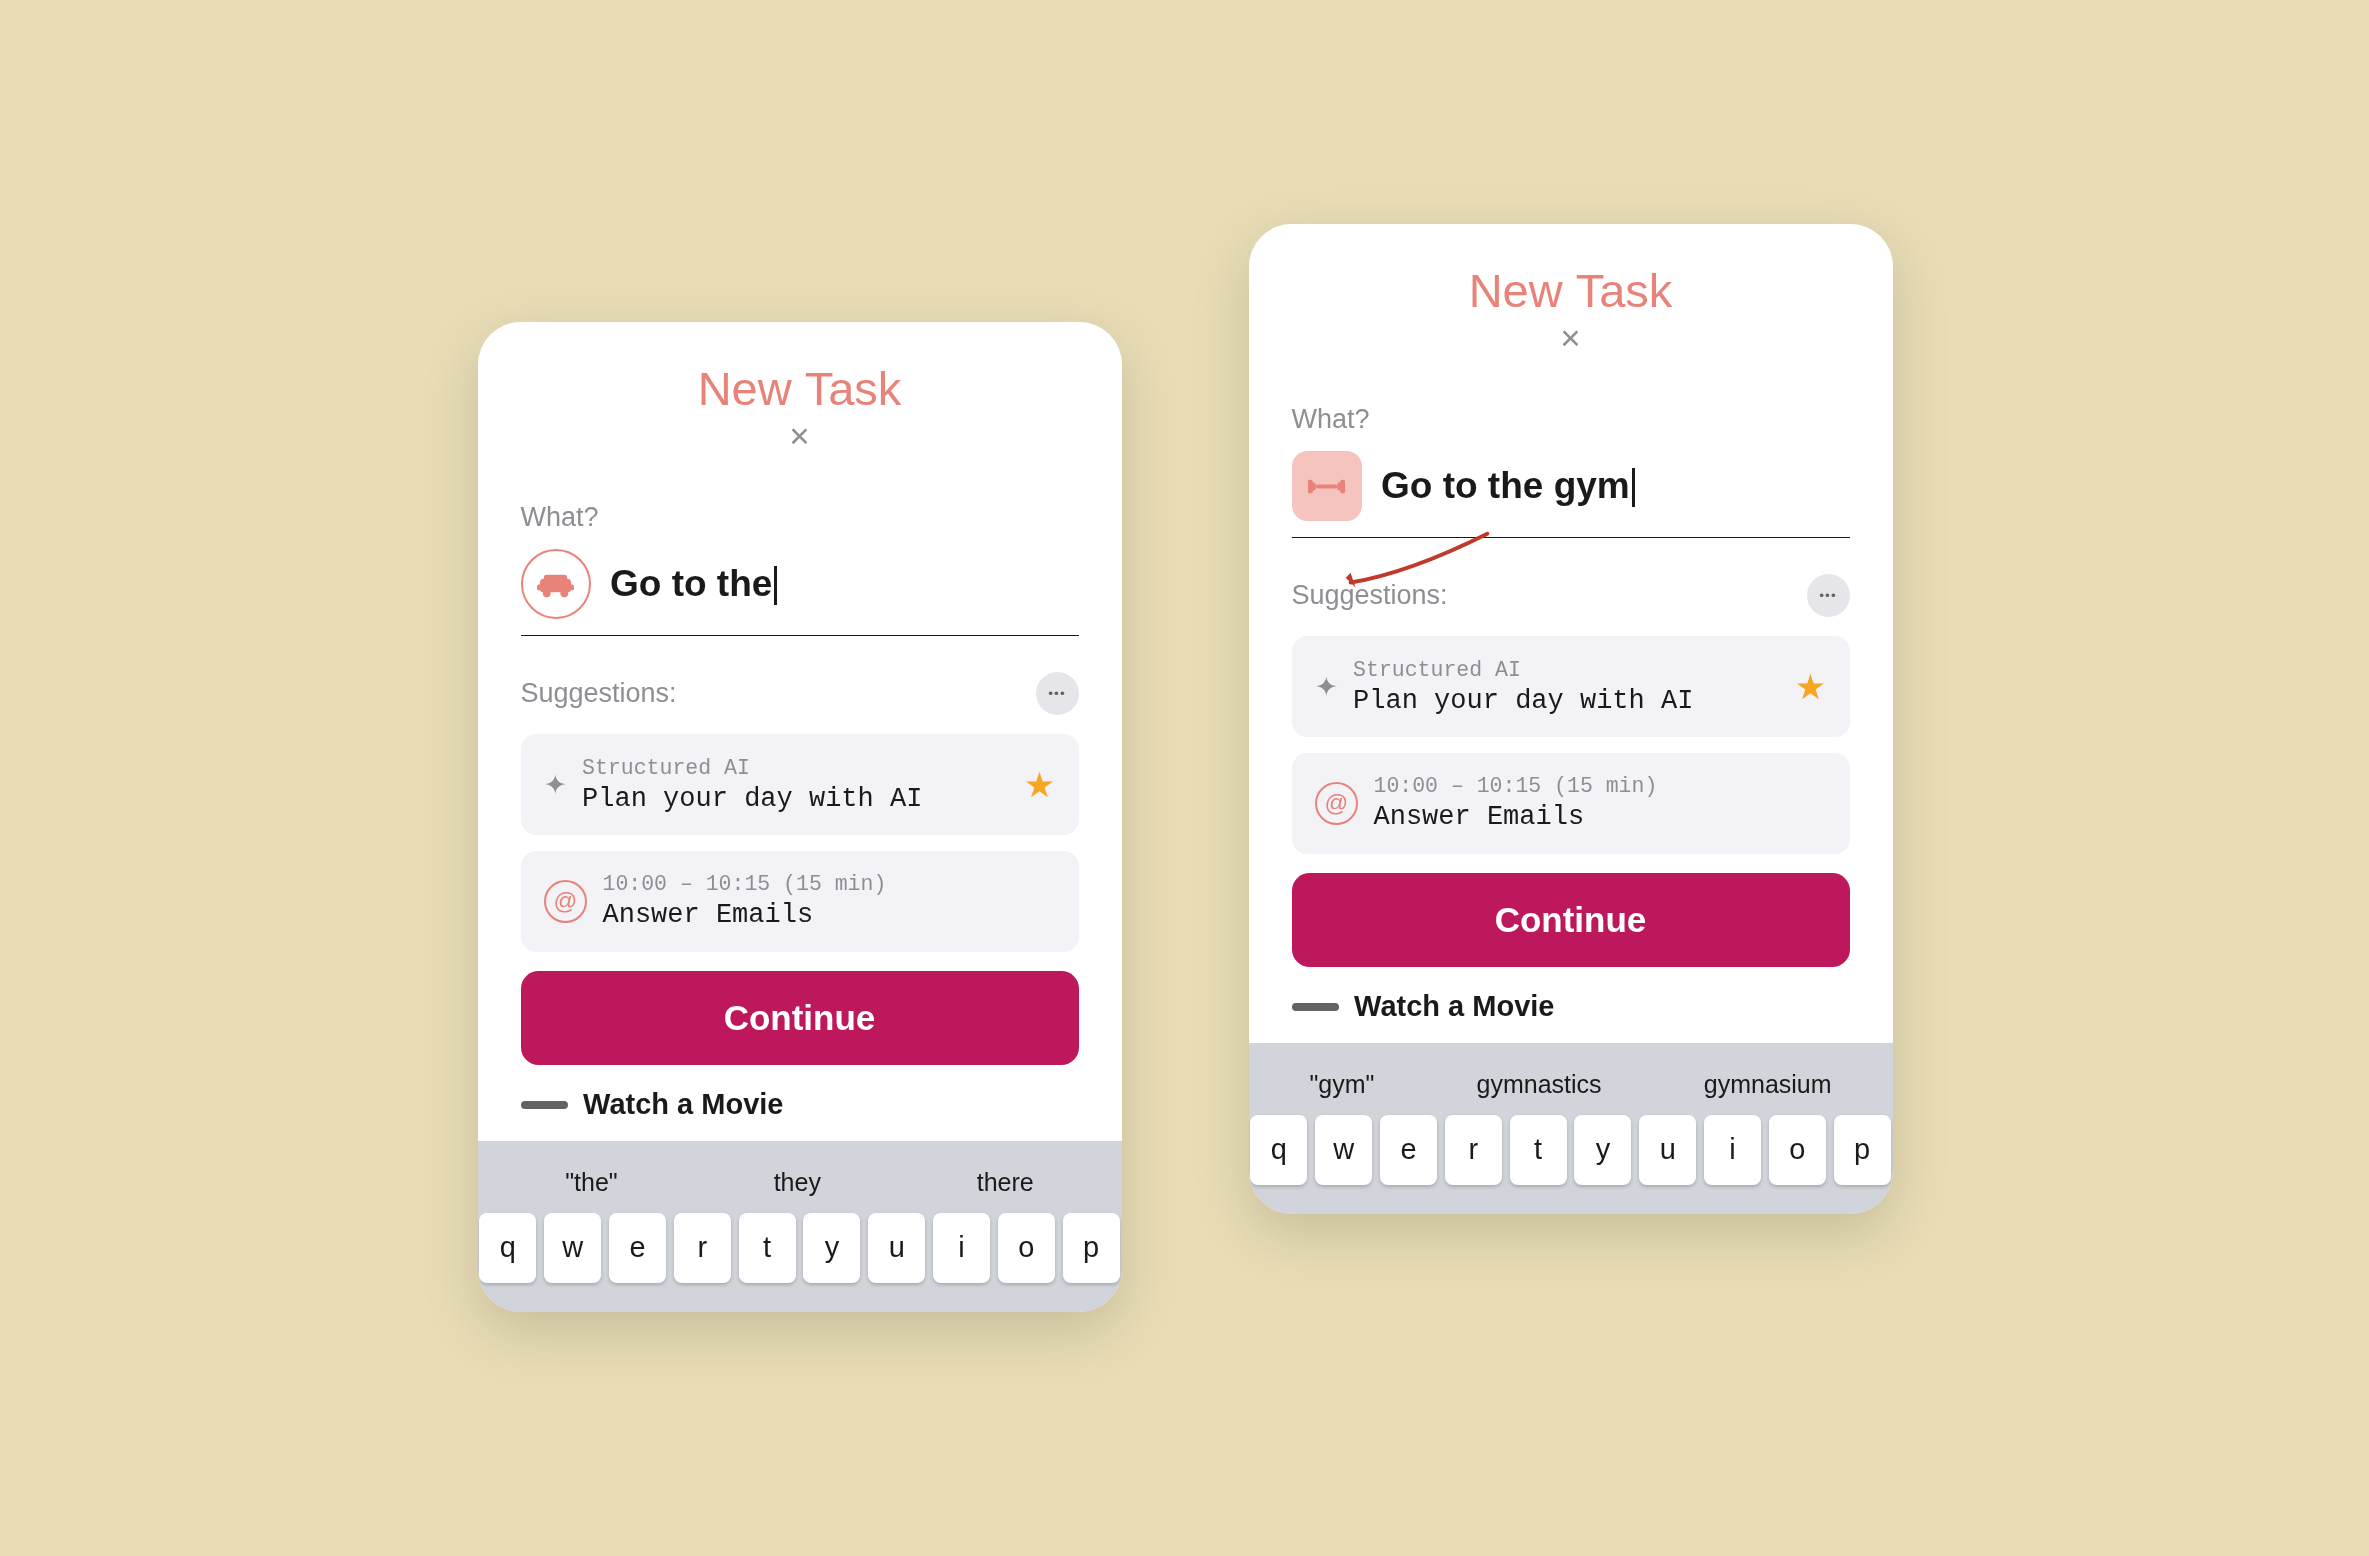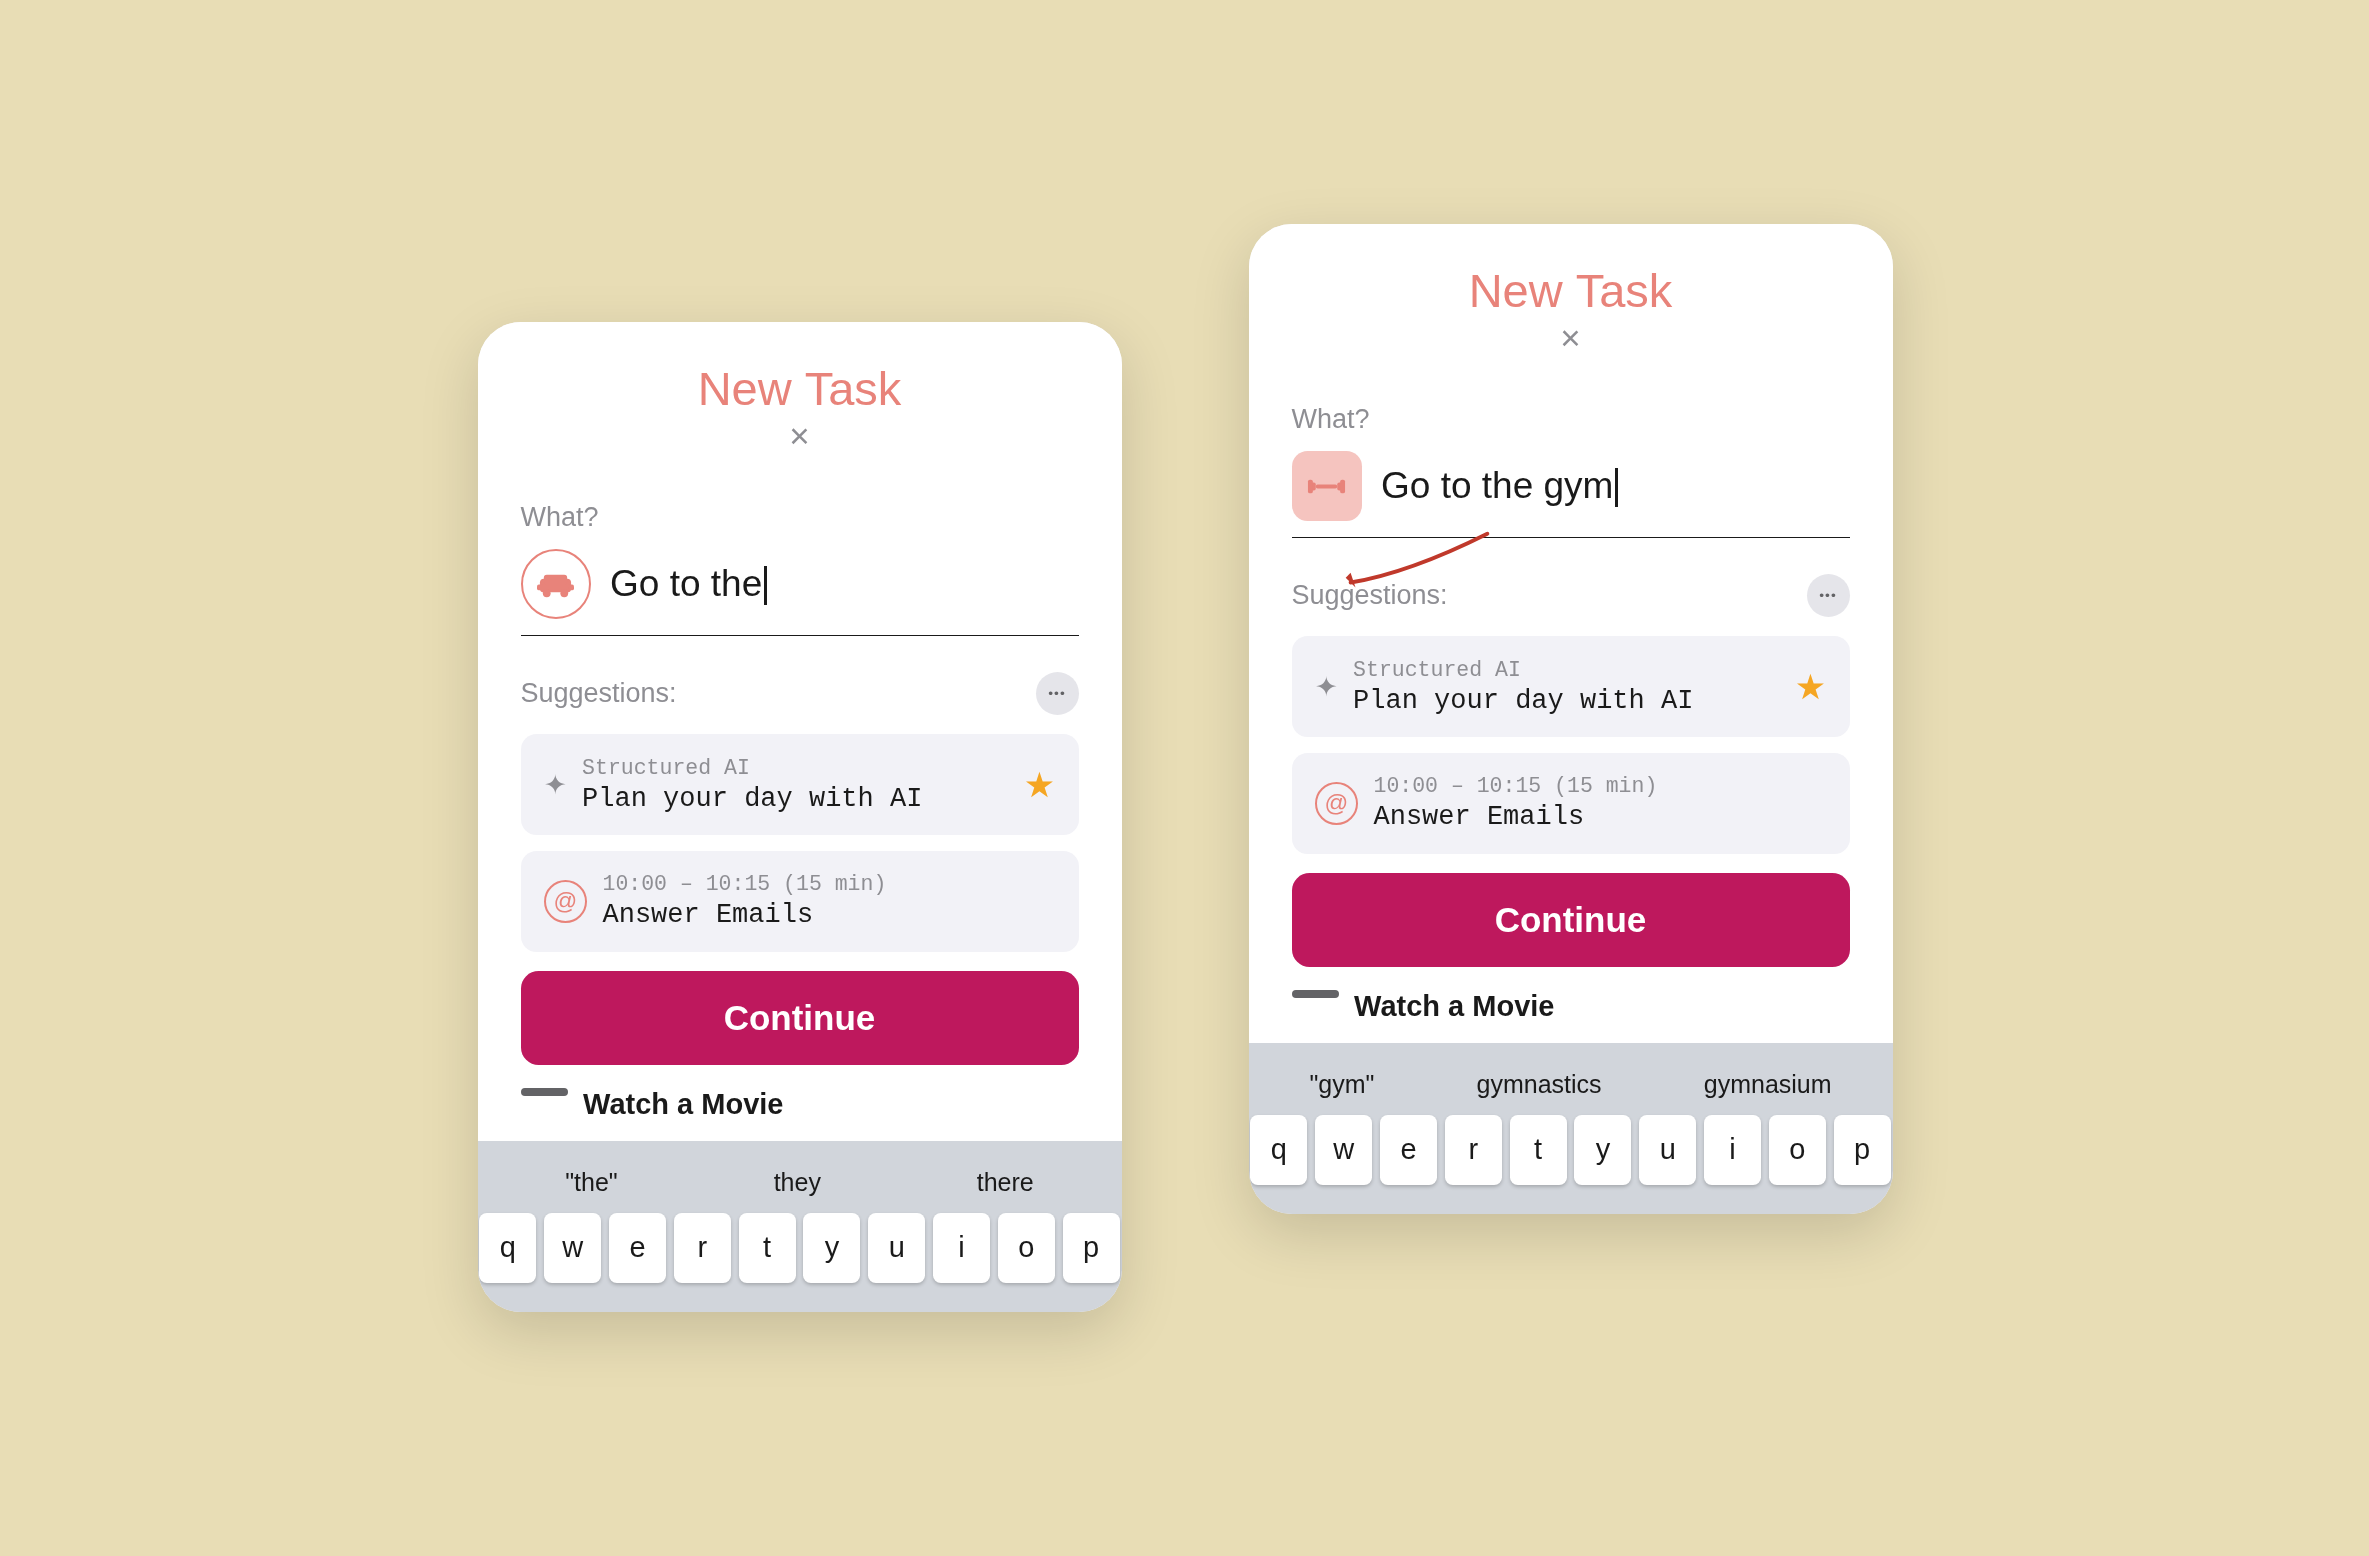--- a/index.html
+++ b/index.html
@@ -107,21 +107,21 @@
       flex-shrink: 0;
     }
 
     .icon-gym svg {
       width: 41px;
       height: 41px;
     }
 
     .input-text {
       font-size: 37px;
-      font-weight: 400;
+      font-weight: 700;
       color: #1a1a1a;
       flex: 1;
     }
 
     .cursor {
       display: inline-block;
       width: 2.9px;
       height: 39px;
       background: #1a1a1a;
       margin-left: 2px;
@@ -224,20 +224,21 @@
       font-weight: 600;
       text-align: center;
       padding: 27px;
       margin: 19.5px 0 0 0;
       border-radius: 17.6px;
       cursor: pointer;
     }
 
     .watch-movie-row {
       display: flex;
+      align-items: center;
       gap: 15.6px;
       padding: 23.4px 0 19.5px 0;
       background: white;
     }
 
     .watch-movie-bar {
       width: 47px;
       height: 7.8px;
       background: #636366;
       border-radius: 3.9px;

